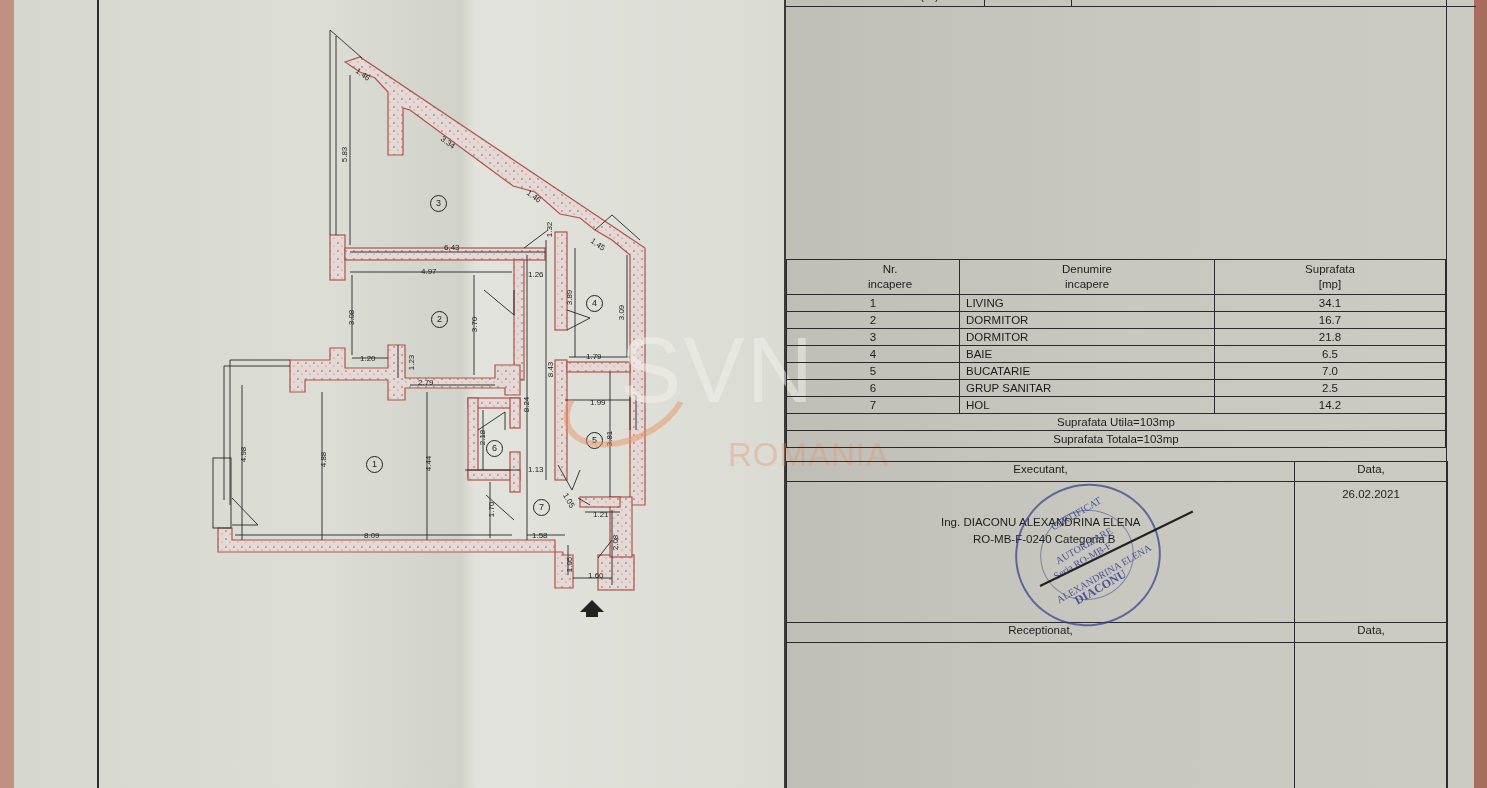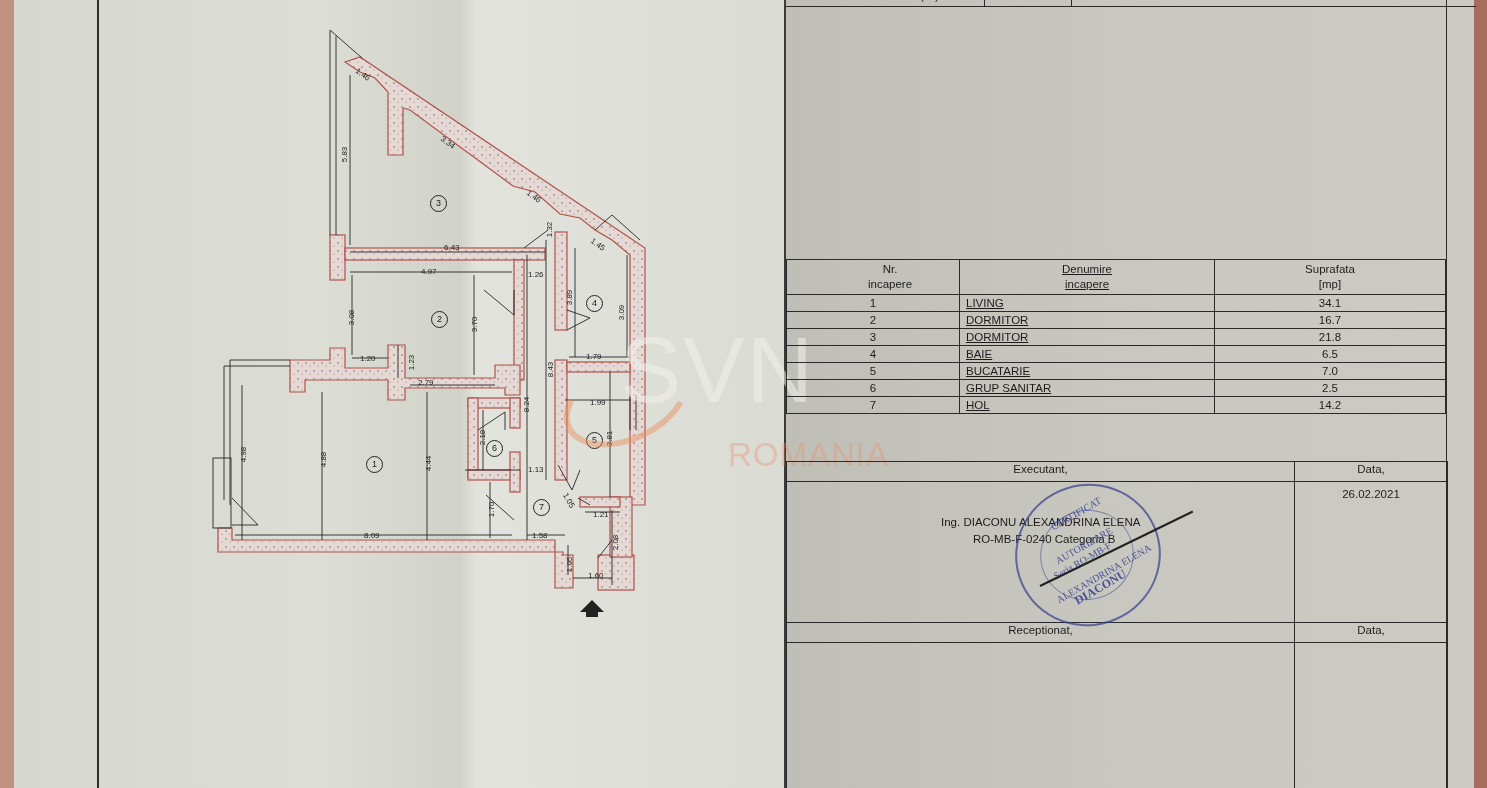--- a/index.html
+++ b/index.html
@@ -28,21 +28,21 @@
                 letter-spacing:1px; }
   .wm-swoosh { position:absolute; left:560px; top:360px; width:120px; height:70px;
                border:6px solid rgba(235,140,90,0.45); border-radius:50%; border-top-color:transparent;
                border-right-color:transparent; transform:rotate(-25deg); }
 
   
   .tbl { position:absolute; left:786px; top:259px; width:660px; border-collapse:collapse; font-size:11.5px; color:#1c1c1c; }
   .tbl td { border:1px solid #2a2a2a; padding:0 6px; height:16px; line-height:16px; }
   .tbl .hdr td { height:18px; text-align:center; line-height:15px; }
   .c-nr { width:126px; text-align:center; }
-  .c-name { width:242px;text-decoration:underline; }
+  .c-name { width:242px; }
   .c-area { text-align:center; }
   .c-full { text-align:center; }
 
   .tbl2 { position:absolute; left:786px; top:461px; width:662px; border-collapse:collapse; font-size:11.5px; color:#1c1c1c; }
   .tbl2 td { border:1px solid #2a2a2a; text-align:center; vertical-align:top; }
   .topcell { position:absolute; left:786px; top:-6px; width:690px; height:12px; border-bottom:1px solid #2a2a2a; font-size:11px; color:#222; }
   .topcell span { position:absolute; left:20px; top:-4px; }
   .topcell .d1 { position:absolute; left:198px; top:0; width:1px; height:12px; background:#2a2a2a; }
   .topcell .d2 { position:absolute; left:285px; top:0; width:1px; height:12px; background:#2a2a2a; }
 
@@ -266,20 +266,26 @@
   <tr>
     <td class="c-nr">6</td>
     <td class="c-name">GRUP SANITAR</td>
     <td class="c-area">2.5</td>
   </tr>
   <tr>
     <td class="c-nr">7</td>
     <td class="c-name">HOL</td>
     <td class="c-area">14.2</td>
   </tr>
+  <tr>
+    <td colspan="3" class="c-full">Suprafata Utila=103mp</td>
+  </tr>
+  <tr>
+    <td colspan="3" class="c-full">Suprafata Totala=103mp</td>
+  </tr>
 </tbody>
   </table>
 
 <table class="tbl2">
   <tbody>
       <tr>
     <td style="width:505px;height:17px;margin-left:29px;">Executant,</td>
     <td style="height:17px;">Data,</td>
   </tr>
   <tr>

